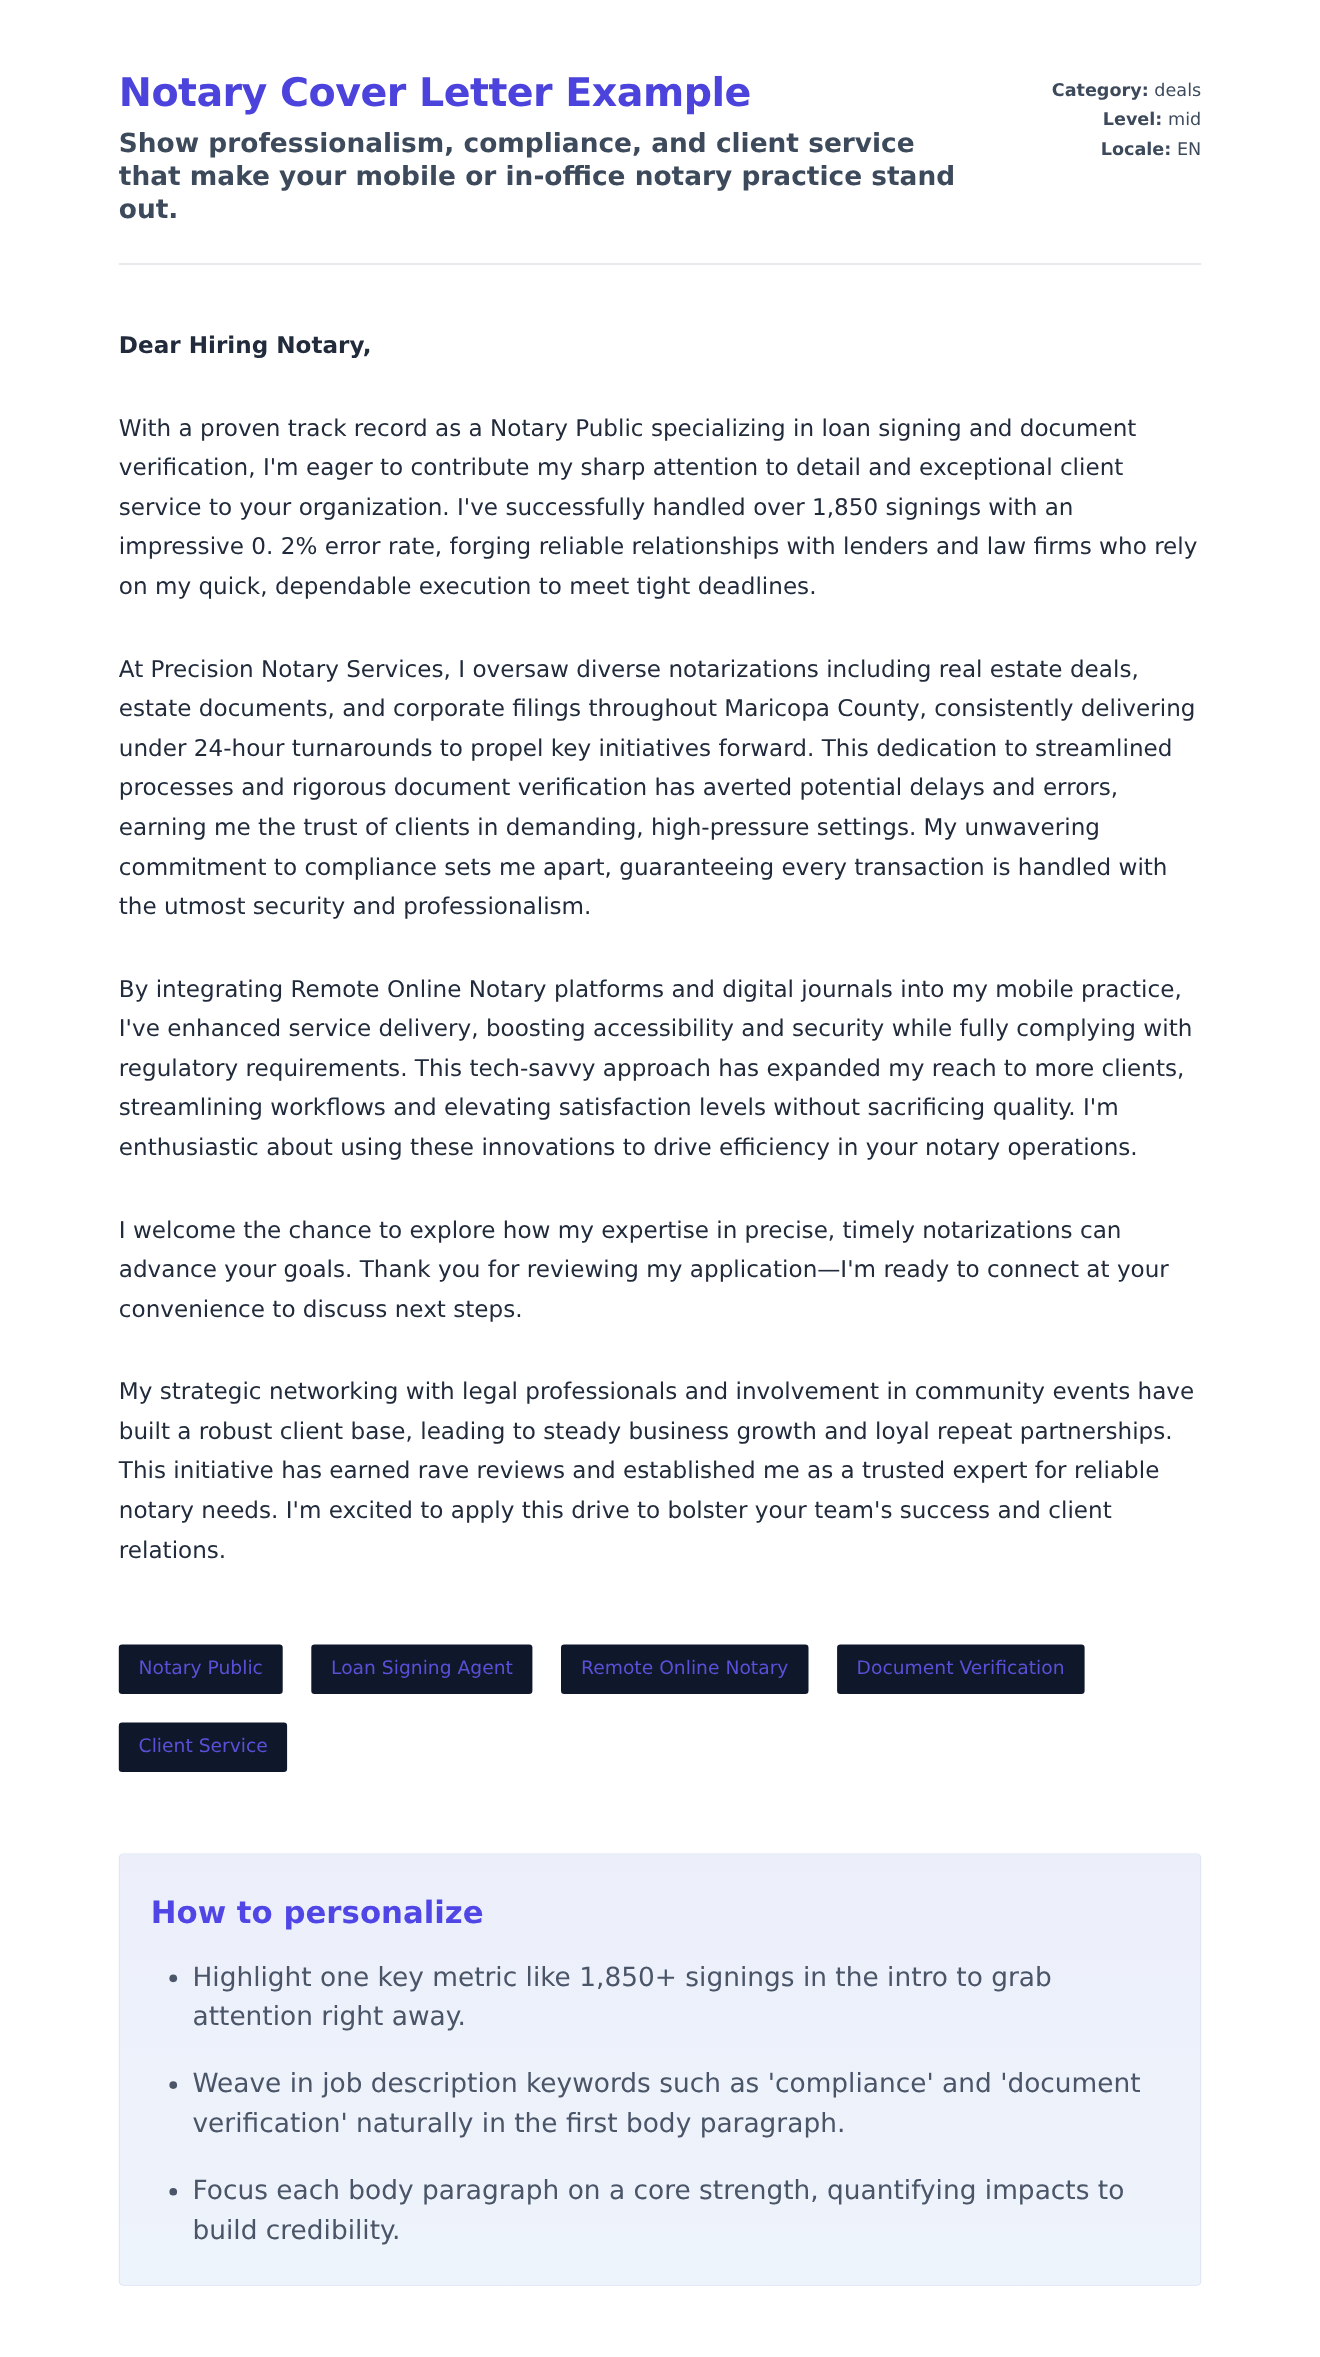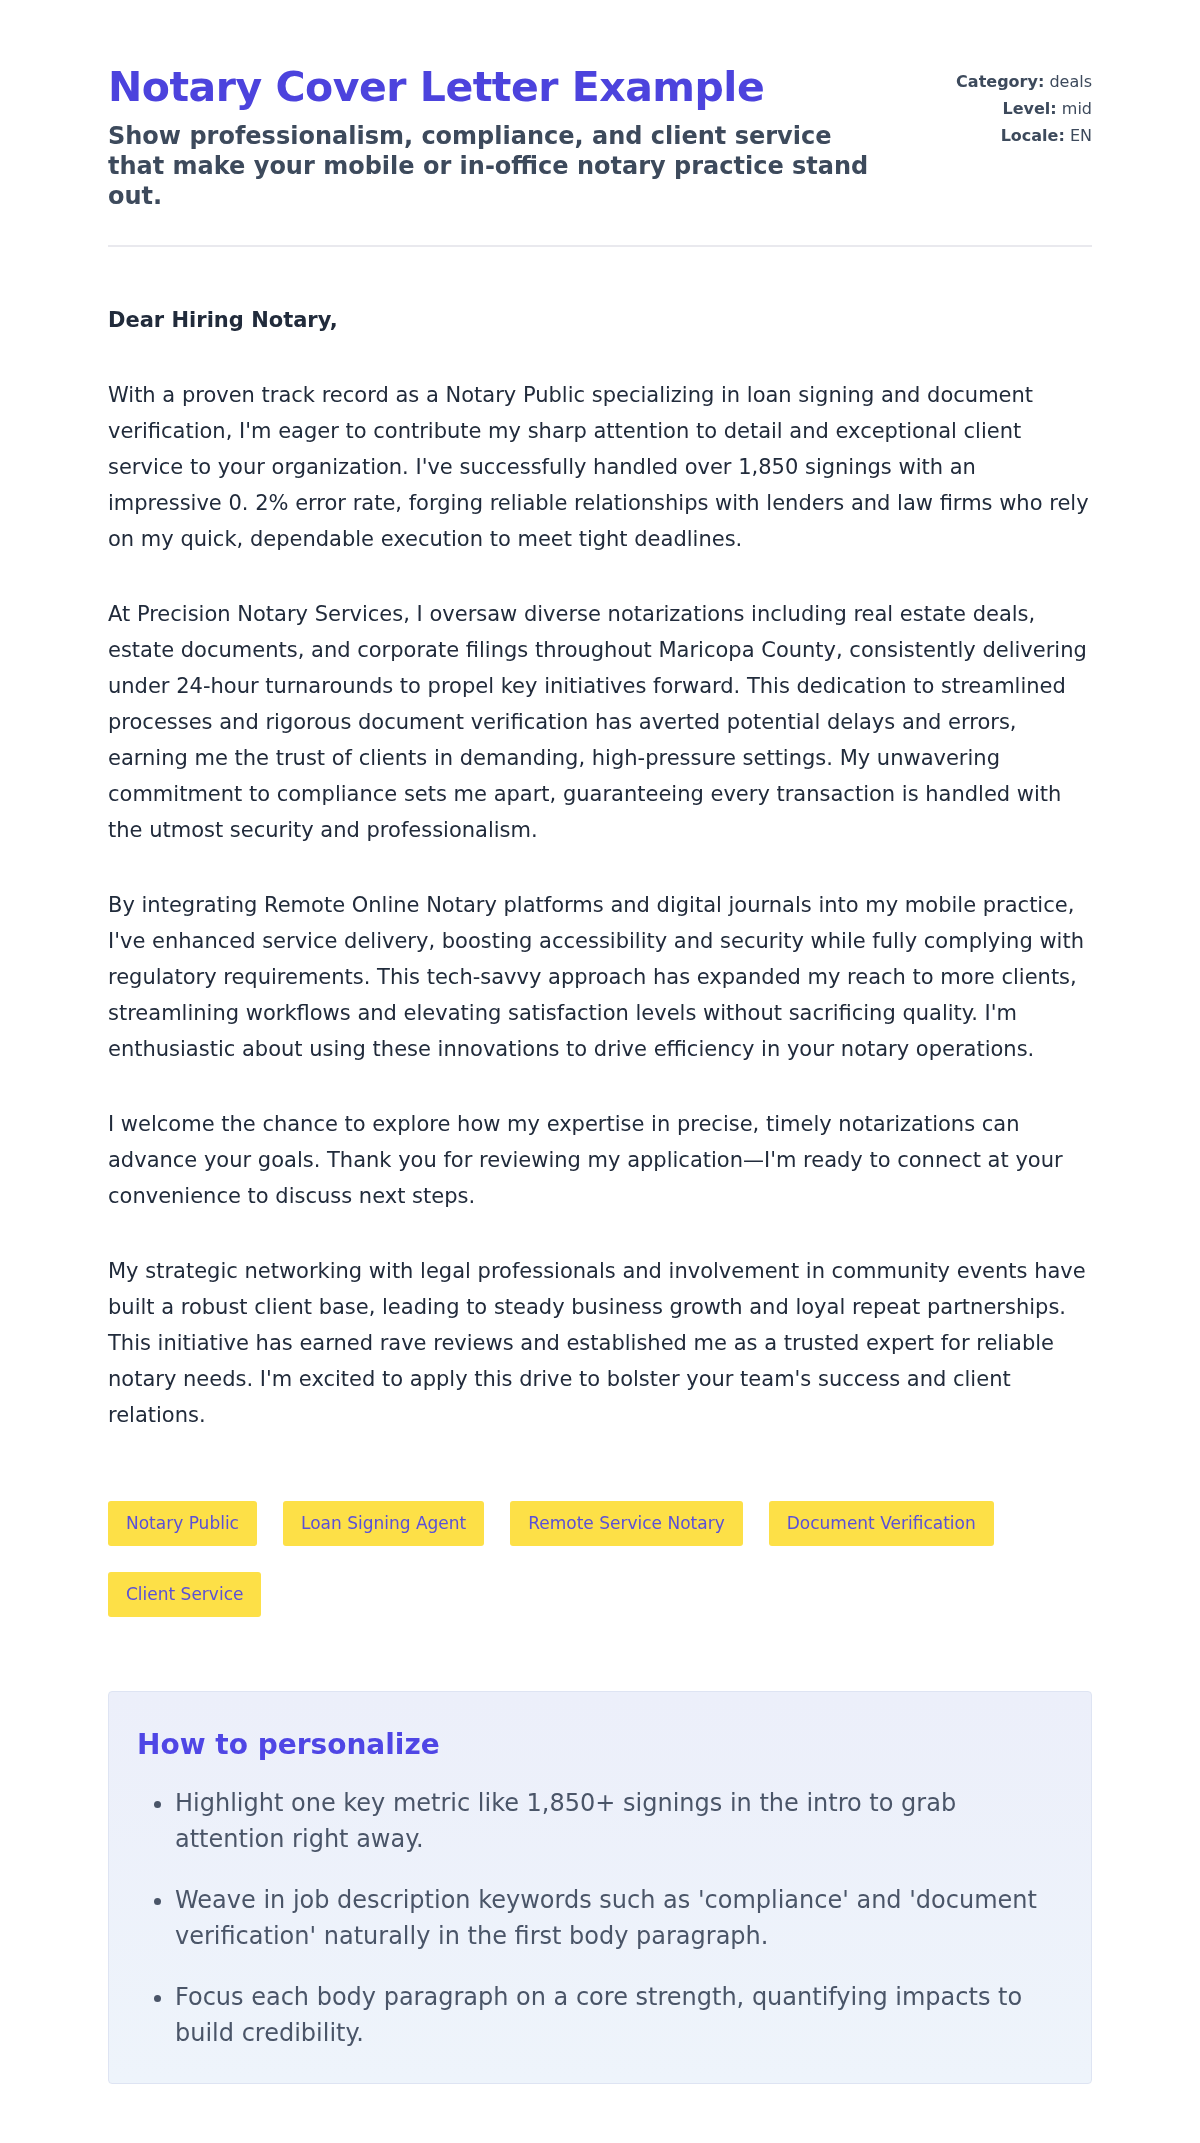--- a/index.html
+++ b/index.html
@@ -15,21 +15,21 @@
     padding: 64px 108px 60px 108px;
     box-sizing: border-box;
     width: 1200px;
   }
 
   
   .header { display: flex; align-items: flex-start; }
   .header-left { flex: 1 1 auto; min-width: 0; padding-right: 24px; }
   .page-title {
     margin: 0 0 10px 0;
-    font-size: 41px;
+    font-size: 36px;
     line-height: 1.15;
     font-weight: bold;
     color: #4c43dd;
     letter-spacing: -0.5px;
   }
   .page-subtitle {
     margin: 0;
     max-width: 780px;
     font-size: 24px;
     line-height: 30px;
@@ -82,21 +82,21 @@
   }
 
   
   .tags {
     margin-top: 68px;
     display: flex;
     flex-wrap: wrap;
     gap: 26px;
   }
   .tag {
-    background: #fde047;
+    background: #0f172a;
     color: #5a50d8;
     font-size: 17px;
     line-height: 1;
     padding: 14px 18px;
     border-radius: 3px;
     white-space: nowrap;
   }
 
   
   .tip-box {
@@ -160,21 +160,21 @@
     <p>At Precision Notary Services, I oversaw diverse notarizations including real estate deals, estate documents, and corporate filings throughout Maricopa County, consistently delivering under 24-hour turnarounds to propel key initiatives forward. This dedication to streamlined processes and rigorous document verification has averted potential delays and errors, earning me the trust of clients in demanding, high-pressure settings. My unwavering commitment to compliance sets me apart, guaranteeing every transaction is handled with the utmost security and professionalism.</p>
     <p>By integrating Remote Online Notary platforms and digital journals into my mobile practice, I've enhanced service delivery, boosting accessibility and security while fully complying with regulatory requirements. This tech-savvy approach has expanded my reach to more clients, streamlining workflows and elevating satisfaction levels without sacrificing quality. I'm enthusiastic about using these innovations to drive efficiency in your notary operations.</p>
     <p>I welcome the chance to explore how my expertise in precise, timely notarizations can advance your goals. Thank you for reviewing my application—I'm ready to connect at your convenience to discuss next steps.</p>
     <p>My strategic networking with legal professionals and involvement in community events have built a robust client base, leading to steady business growth and loyal repeat partnerships. This initiative has earned rave reviews and established me as a trusted expert for reliable notary needs. I'm excited to apply this drive to bolster your team's success and client relations.</p>
 
   </div>
 
   <div class="tags">
     <span class="tag">Notary Public</span>
     <span class="tag">Loan Signing Agent</span>
-    <span class="tag">Remote Service Notary</span>
+    <span class="tag">Remote Online Notary</span>
     <span class="tag">Document Verification</span>
     <span class="tag">Client Service</span>
   </div>
 
   <div class="tip-box">
     <h2 class="tip-heading">How to personalize</h2>
     <ul class="tip-list">
       <li>Highlight one key metric like 1,850+ signings in the intro to grab attention right away.</li>
       <li>Weave in job description keywords such as 'compliance' and 'document verification' naturally in the first body paragraph.</li>
       <li>Focus each body paragraph on a core strength, quantifying impacts to build credibility.</li>

